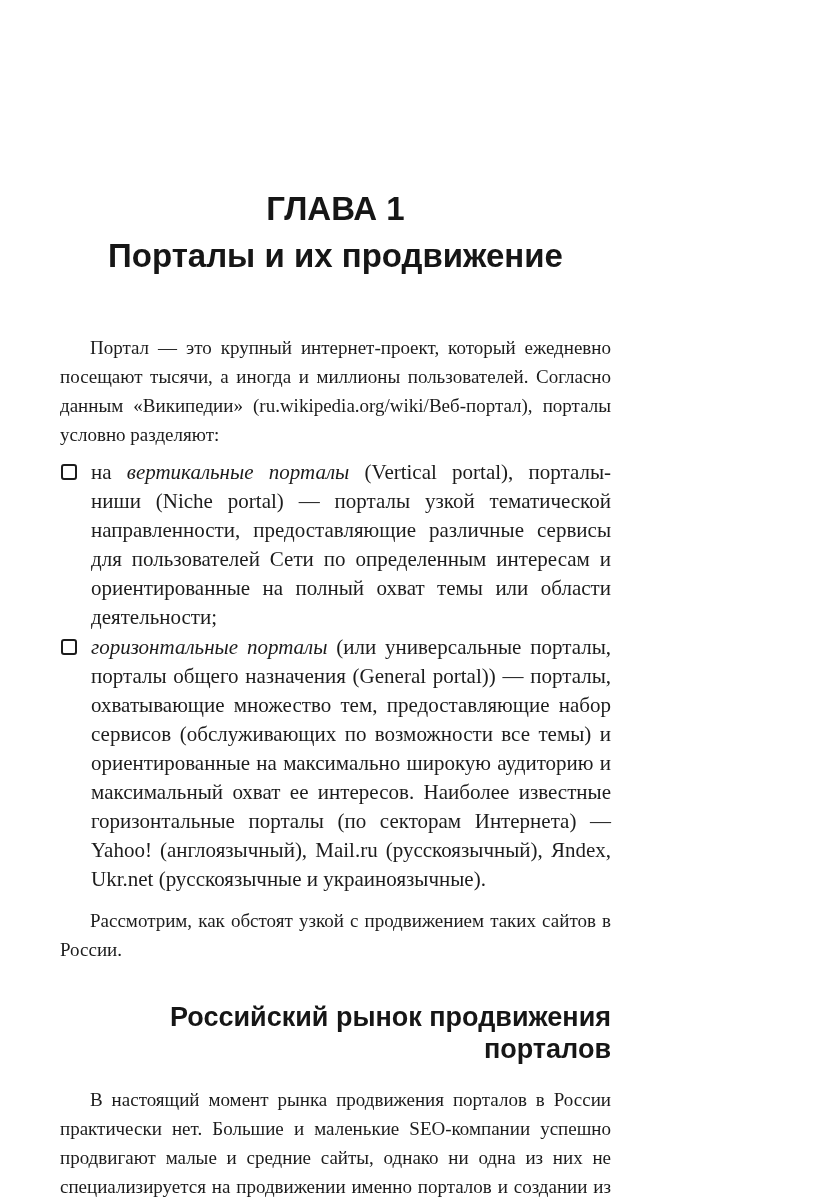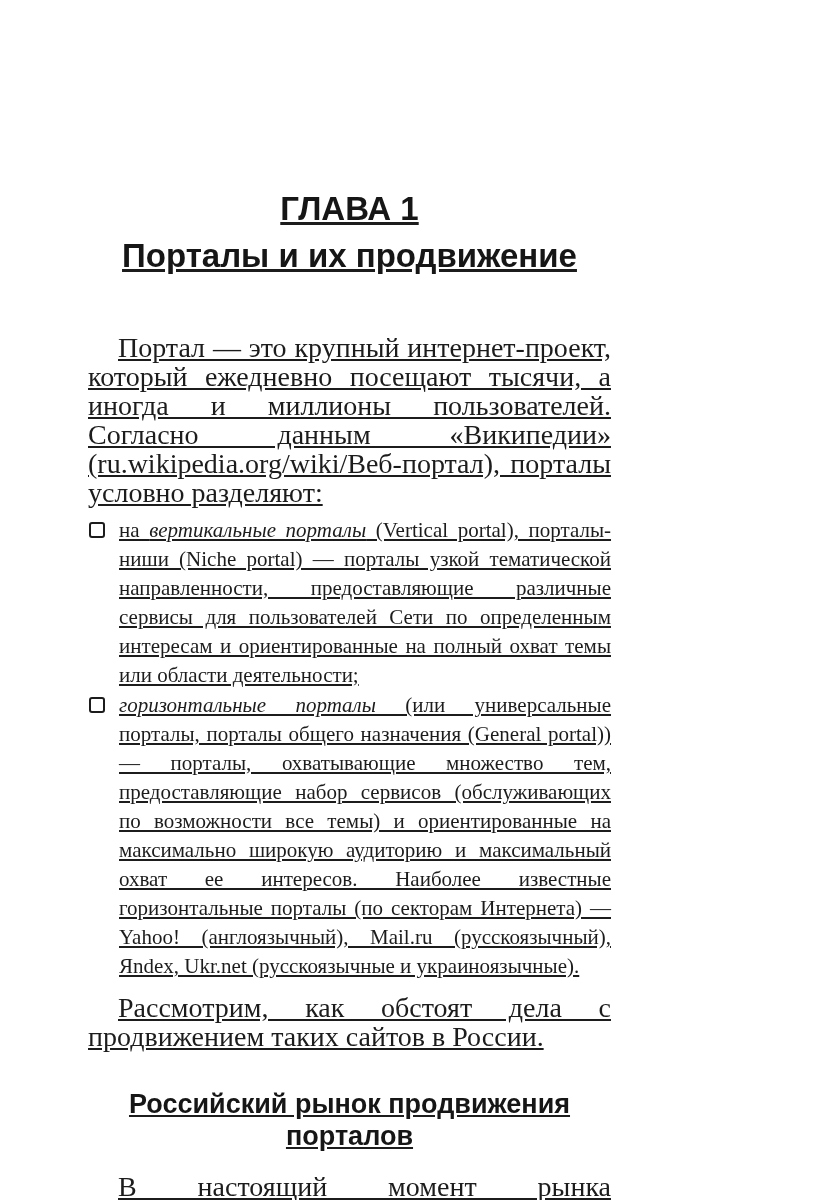--- a/index.html
+++ b/index.html
@@ -2,39 +2,38 @@
 <html lang="ru"><head>
 <meta charset="utf-8">
 <style>
   html, body { margin: 0; padding: 0; background: #ffffff; }
   .page {
     position: relative;
     width: 697px;
     height: 1200px;
     box-sizing: border-box;
     background: #ffffff;
-    padding: 185px 86px 0 88px;
+    padding: 185px 86px 0 60px;
     font-family: "Liberation Serif", serif;
     color: #1c1c1c;
     overflow: hidden;
-    text-decoration: underline;
   }
   .chapter-title {
     margin: 0 0 54px 0;
     text-align: center;
     font-family: "Liberation Sans", sans-serif;
     font-weight: bold;
     font-size: 33px;
     line-height: 47px;
     color: #161616;
   }
   .chapter-title .line { display: block; }
   p.body {
     margin: 0;
-    font-size: 28px;
+    font-size: 19px;
     line-height: 29px;
     text-align: justify;
     text-indent: 30px;
     hyphens: auto;
   }
   ul.portal-list {
     list-style: none;
     margin: 9px 0 12px 0;
     padding: 0;
   }
@@ -58,21 +57,21 @@
     border-radius: 3px;
     background: transparent;
   }
   .section-heading {
     margin: 37px 0 20px 0;
     font-family: "Liberation Sans", sans-serif;
     font-weight: bold;
     font-size: 27px;
     line-height: 32px;
     color: #161616;
-    text-align: center;
+    text-align: right;
   }
   em { font-style: italic; }
   .after-list { margin-top: 12px; }
 </style>
 </head>
 <body>
 
 <div class="page">
 
   <h1 class="chapter-title">
@@ -86,19 +85,19 @@
     <li>
       <span class="bullet-marker"></span>
       <span>на </span><em>вертикальные порталы</em><span> (Vertical portal), порталы-ниши (Niche portal) — порталы узкой тематической направленности, предоставляющие различные сервисы для пользователей Сети по определенным интересам и ориентированные на полный охват темы или области деятельности;</span>
     </li>
     <li>
       <span class="bullet-marker"></span>
       <span></span><em>горизонтальные порталы</em><span> (или универсальные порталы, порталы общего назначения (General portal)) — порталы, охватывающие множество тем, предоставляющие набор сервисов (обслуживающих по возможности все темы) и ориентированные на максимально широкую аудиторию и максимальный охват ее интересов. Наиболее известные горизонтальные порталы (по секторам Интернета) — Yahoo! (англоязычный), Mail.ru (русскоязычный), Яndex, Ukr.net (русскоязычные и украиноязычные).</span>
     </li>
   </ul>
 
-  <p class="body after-list">Рассмотрим, как обстоят дела с продвижением таких сайтов в России.</p>
+  <p class="body after-list">Рассмотрим, как обстоят узкой с продвижением таких сайтов в России.</p>
 
   <h2 class="section-heading">Российский рынок продвижения порталов</h2>
 
   <p class="body">В настоящий момент рынка продвижения порталов в России практически нет. Большие и маленькие SEO-компании успешно продвигают малые и средние сайты, однако ни одна из них не специализируется на продвижении именно порталов и создании из порталов настоящих лидеров. Более того, в подавляющем большинстве случаев сам подход к продвижению порталов в корне неверен — его просто поручают оптимизатору, который может параллельно вести еще пять, десять и более проектов. Такой подход, вполне оправданный для сайтов-визиток, применительно к большим веб-проектам становится просто фатальным.</p>
 
 </div>
 
 </body></html>

